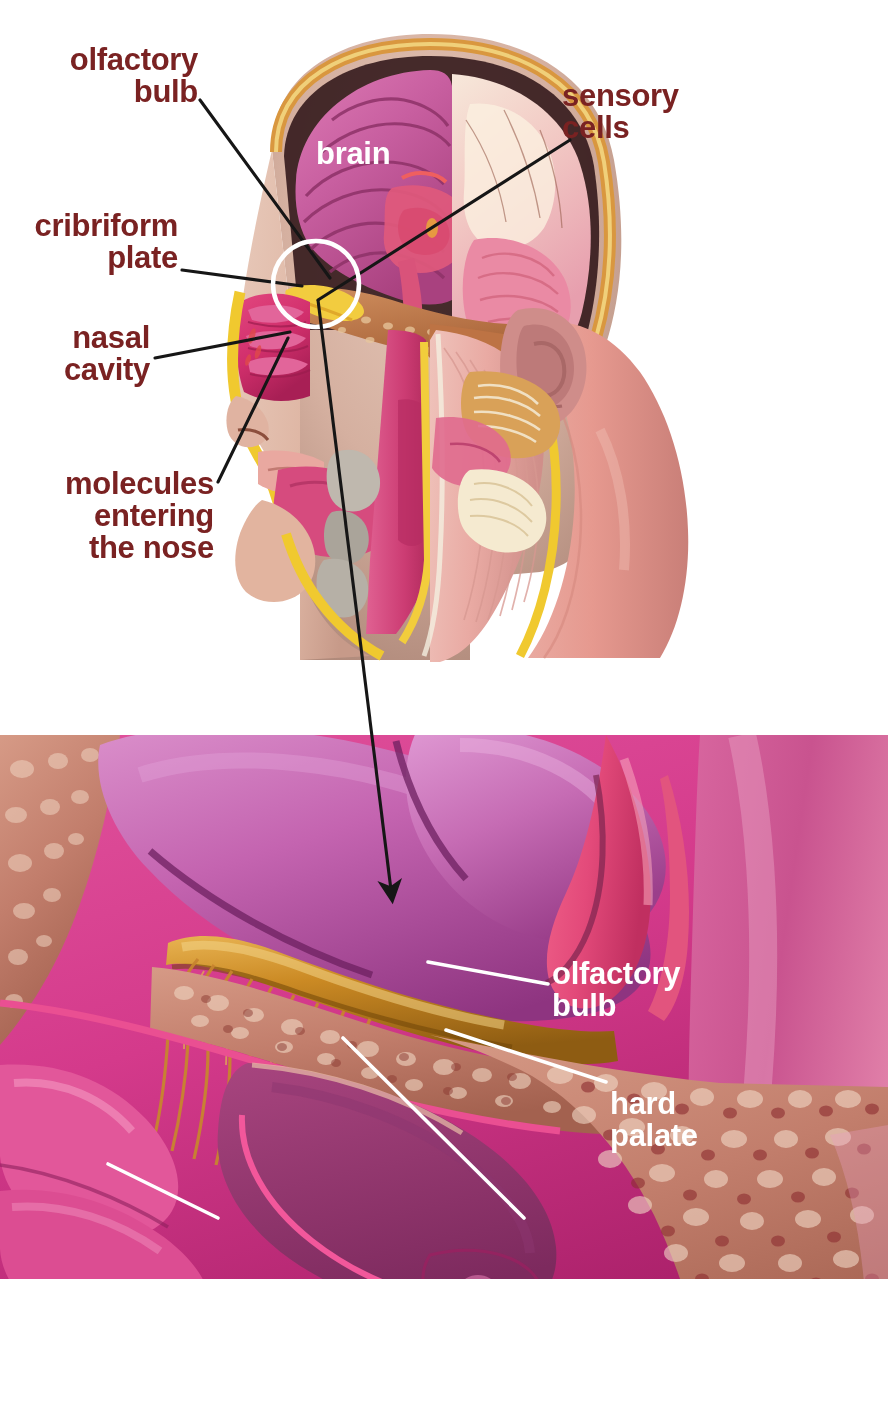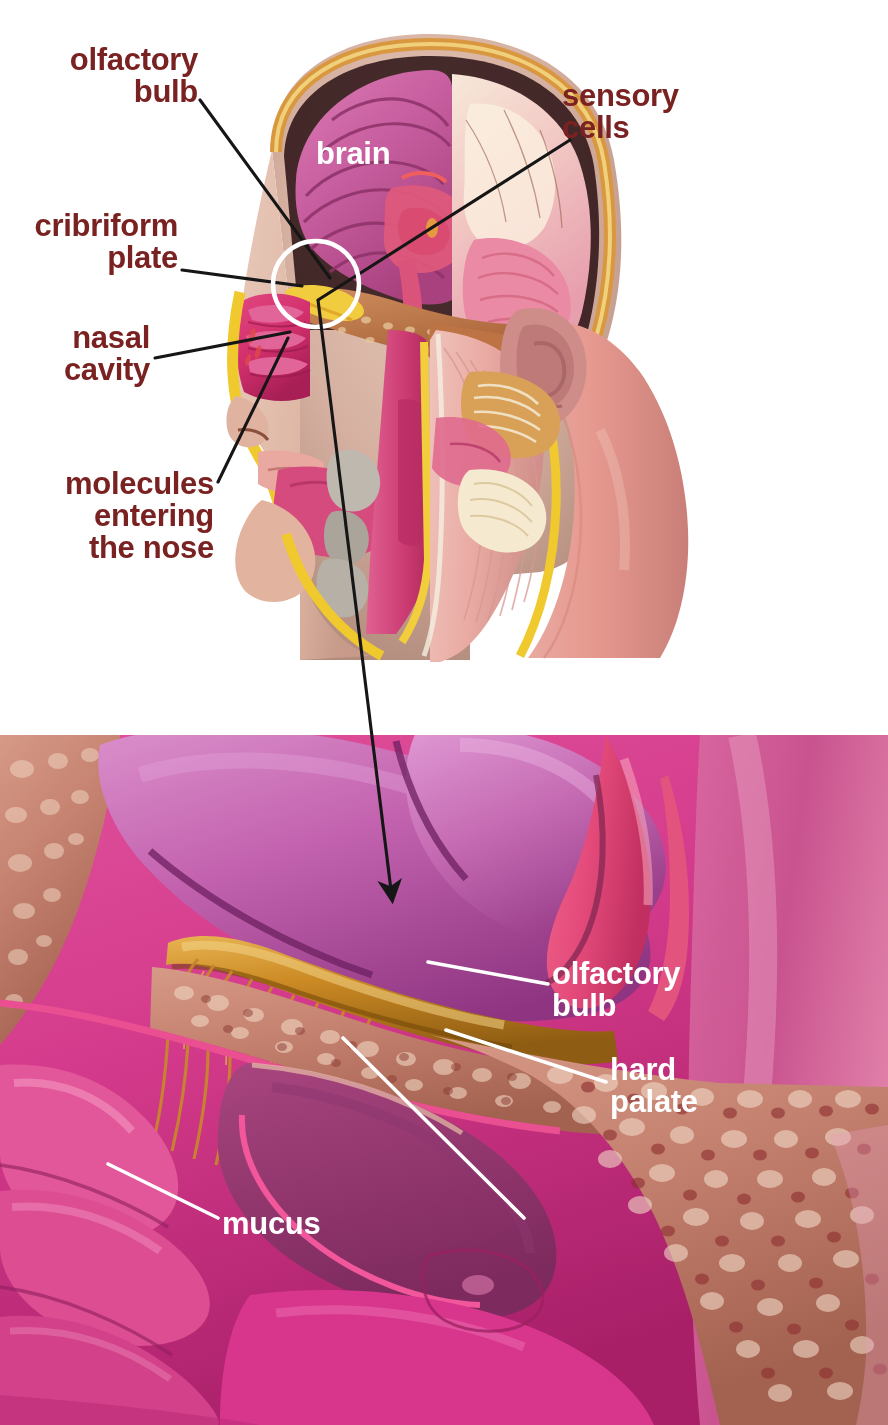--- a/index.html
+++ b/index.html
@@ -6,21 +6,21 @@
     margin: 0;
     padding: 0;
     background: #ffffff;
   }
   body {
     font-family: "Liberation Sans", sans-serif;
   }
   #figure {
     position: relative;
     width: 888px;
-    height: 1425px;
+    height: 1279px;
     background: #ffffff;
     overflow: hidden;
   }
 
   
   #panel-head {
     position: absolute;
     left: 0; top: 0;
     width: 888px; height: 735px;
     background: #ffffff;
@@ -638,19 +638,18 @@
 the nose</div>
 
   <div class="lbl lbl-light ta-l" style="left:316px; top:138px; width:160px;">brain</div>
 
   <div class="lbl lbl-dark ta-l" style="left:562px; top:80px; width:220px;">sensory
 cells</div>
 
   <div class="lbl lbl-light ta-l" style="left:552px; top:958px; width:220px;">olfactory
 bulb</div>
 
-  <div class="lbl lbl-light ta-l" style="left:610px; top:1054px; width:200px;">hard
+  <div class="lbl lbl-light ta-l" style="left:610px; top:1088px; width:200px;">hard
 palate</div>
 
-  <div class="lbl lbl-light ta-l" style="left:222px; top:1208px; width:200px;">mucus</div>
 
 
 </div>
 
 </body></html>

